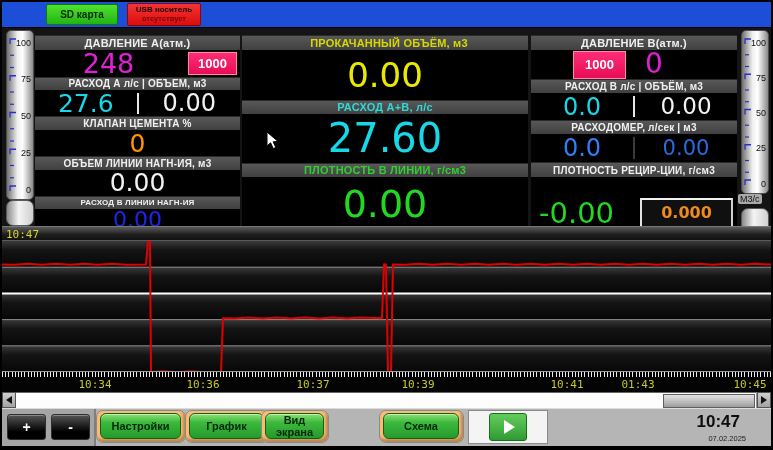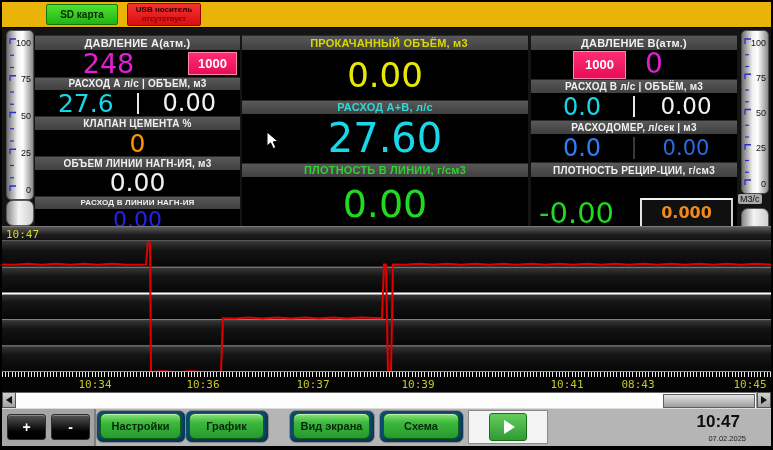--- a/index.html
+++ b/index.html
@@ -1,21 +1,21 @@
 <!DOCTYPE html>
 <html><head>
 <meta charset="utf-8">
 <style>
   html,body{margin:0;padding:0;background:#333;}
   .stage{position:relative;width:773px;height:450px;background:#000;overflow:hidden;
          font-family:"Liberation Sans",sans-serif;-webkit-font-smoothing:antialiased;}
   .app{position:absolute;left:2px;top:2px;width:769px;height:443px;background:#141414;}
 
   
-  .topbar{position:absolute;left:0;top:0;width:769px;height:25px;background:#eab308;border-bottom:1px solid #000;}
+  .topbar{position:absolute;left:0;top:0;width:769px;height:25px;background:#1d4ed8;border-bottom:1px solid #000;}
   .sd-btn{position:absolute;left:44px;top:2px;width:72px;height:21px;
           background:linear-gradient(180deg,#4fe22e,#23b414);border:1px solid #0d7a0b;border-radius:2px;
           color:#032b03;font-weight:bold;font-size:10px;display:flex;align-items:center;justify-content:center;cursor:pointer;}
   .usb-btn{position:absolute;left:125px;top:1px;width:74px;height:23px;
           background:linear-gradient(180deg,#f63232,#d90e0e);border:1px solid #8f0505;border-radius:2px;
           display:flex;flex-direction:column;align-items:center;justify-content:center;line-height:1.05;cursor:pointer;}
   .usb-btn .l1{font-size:8px;font-weight:bold;color:#1d0000;}
   .usb-btn .l2{font-size:7.5px;font-weight:bold;color:#7e0404;}
 
   
@@ -65,21 +65,21 @@
   .track{position:absolute;left:14px;top:0;width:740px;height:16px;background:#fdfdfd;border-top:1px solid #666;box-sizing:border-box;cursor:pointer;}
   .thumb{position:absolute;left:647px;top:1px;width:92px;height:14px;background:linear-gradient(180deg,#e3e3e3,#9d9d9d);
          border:1px solid #5f5f5f;box-sizing:border-box;cursor:grab;}
 
   
   .toolbar{position:absolute;left:0;top:406px;width:769px;height:37px;background:#b5b5b5;border-top:1px solid #dcdcdc;}
   .tb-left{position:absolute;left:0;top:0;width:92px;height:37px;background:#a5a5a5;border-right:2px solid #7e7e7e;}
   .pm-btn{position:absolute;top:5px;width:39px;height:26px;background:linear-gradient(180deg,#555,#000 70%);
           border:1px solid #2e2e2e;border-radius:3px;color:#fff;font-size:14px;font-weight:bold;
           display:flex;align-items:center;justify-content:center;cursor:pointer;box-shadow:inset 0 1px 0 #888;}
-  .tray{position:absolute;top:1px;height:33px;background:#0c4a6e;border:1px solid #8a8a8a;border-radius:7px;
+  .tray{position:absolute;top:1px;height:33px;background:#fdba74;border:1px solid #8a8a8a;border-radius:7px;
         box-sizing:border-box;box-shadow:inset -2px -3px 3px rgba(0,0,0,.28);padding:2px 4px 0 3px;}
   .green-btn{width:100%;height:26px;background:linear-gradient(180deg,#8ae276 0%,#3db93d 35%,#259a2c 100%);
              border:1px solid #135f13;border-radius:6px;color:#06270c;font-weight:bold;font-size:11px;
              font-family:"Liberation Sans",sans-serif;display:flex;align-items:center;justify-content:center;cursor:pointer;
              box-shadow:inset 0 1px 0 #c2f3ae;}
   .play-panel{position:absolute;left:466px;top:1px;width:80px;height:34px;background:#f4f4f4;
               border:1px solid #8a8a8a;box-sizing:border-box;display:flex;align-items:center;justify-content:center;}
   .play-btn{width:38px;height:28px;background:linear-gradient(180deg,#63cd5b,#2f9b33);border:1px solid #177017;
             border-radius:3px;display:flex;align-items:center;justify-content:center;cursor:pointer;}
   .play-tri{width:0;height:0;border-top:7px solid transparent;border-bottom:7px solid transparent;border-left:11px solid #fff;margin-left:3px;}
@@ -247,21 +247,21 @@
           <polyline points="0,23.6 12,23.8 26,22.8 40,23.8 54,22.8 68,23.8 82,22.8 96,23.8 110,22.8 124,23.8 144,23.6 146,0.0 148,0.0 149,131.0 161,130.2 175,131.3 189,130.2 203,131.3 219,131.0 221,77.3 233,77.6 247,76.5 261,77.6 275,76.5 289,77.6 303,76.5 317,77.6 331,76.5 345,77.6 359,76.5 380,77.3 382,23.6 384,23.6 386,131.0 389,131.0 391,23.6 403,23.8 417,22.8 431,23.8 445,22.8 459,23.8 473,22.8 487,23.8 501,22.8 515,23.8 529,22.8 543,23.8 557,22.8 571,23.8 585,22.8 599,23.8 613,22.8 627,23.8 641,22.8 655,23.8 669,22.8 683,23.8 697,22.8 711,23.8 725,22.8 739,23.8 753,22.8 769,23.6" fill="none" stroke="#e00000" stroke-width="2"></polyline>
         </svg>
     </div>
     <div class="xtickstrip"></div>
     <div class="xlabels" id="xlabels">
         <span style="left: 93px;">10:34</span>
         <span style="left: 201px;">10:36</span>
         <span style="left: 311px;">10:37</span>
         <span style="left: 416px;">10:39</span>
         <span style="left: 525px; margin-left: 40px;">10:41</span>
-        <span style="left: 636px;">08:43</span>
+        <span style="left: 636px;">01:43</span>
         <span style="left: 748px;">10:45</span>
       </div>
 
     <div class="scroll">
       <div class="btn" style="left:0;">
           <div class="tri-left"></div>
         </div>
       <div class="track">
         <div class="thumb"></div>
       </div>
@@ -274,21 +274,21 @@
       <div class="tb-left">
         <button class="pm-btn" style="left:5px;">+</button>
         <button class="pm-btn" style="left:49px;">-</button>
       </div>
       <div class="tray" style="left:94px;width:90px;">
         <button class="green-btn">Настройки</button>
       </div>
       <div class="tray" style="left:183px;width:84px;">
         <button class="green-btn">График</button>
       </div>
-      <div class="tray" style="left:287px;width:86px;">
+      <div class="tray" style="left:259px;width:68px;">
         <button class="green-btn">Вид экрана</button>
       </div>
       <div class="tray" style="left:377px;width:85px;">
         <button class="green-btn">Схема</button>
       </div>
       <div class="play-panel">
         <button class="play-btn">
             <div class="play-tri"></div>
           </button>
       </div>

